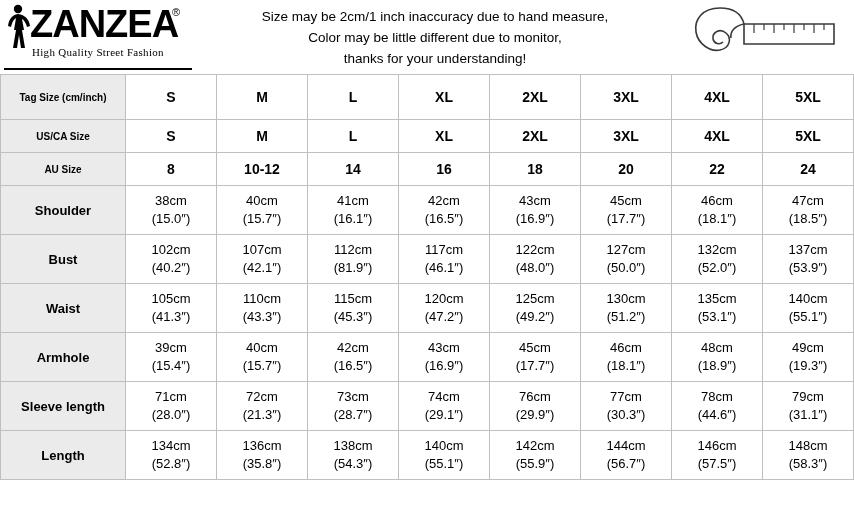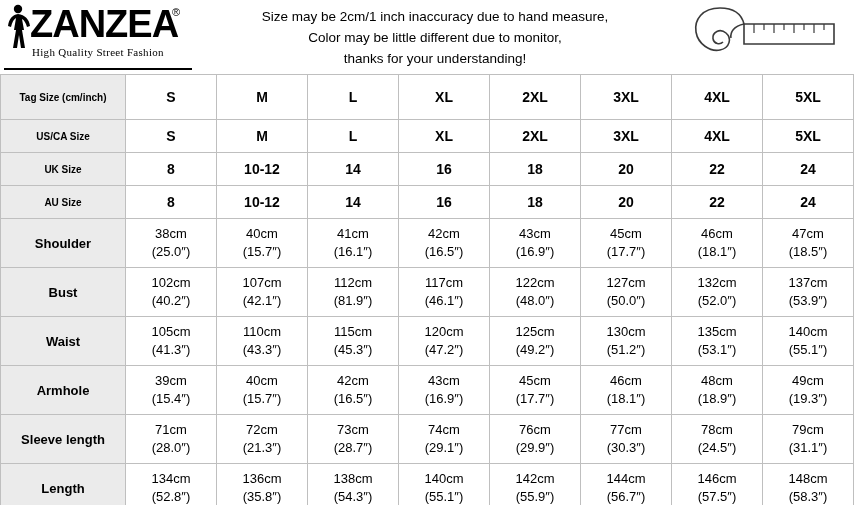--- a/index.html
+++ b/index.html
@@ -202,49 +202,38 @@
         <td>S</td>
         <td>M</td>
         <td>L</td>
         <td>XL</td>
         <td>2XL</td>
         <td>3XL</td>
         <td>4XL</td>
         <td>5XL</td>
       </tr>
 
-      <tr class="r-head r-sizes">
-        <td class="rowhead">UK Size</td>
-        <td>8</td>
-        <td>10-12</td>
-        <td>14</td>
-        <td>16</td>
-        <td>18</td>
-        <td>20</td>
-        <td>22</td>
-        <td>24</td>
-      </tr>
 
       <tr class="r-head r-sizes">
         <td class="rowhead">AU Size</td>
         <td>8</td>
         <td>10-12</td>
         <td>14</td>
         <td>16</td>
         <td>18</td>
         <td>20</td>
         <td>22</td>
         <td>24</td>
       </tr>
 
       <tr class="r-meas meas">
         <td class="rowhead">Shoulder</td>
         <td>
             <span class="cm">38cm</span>
-            <span class="inch">(25.0″)</span>
+            <span class="inch">(15.0″)</span>
           </td>
         <td>
             <span class="cm">40cm</span>
             <span class="inch">(15.7″)</span>
           </td>
         <td>
             <span class="cm">41cm</span>
             <span class="inch">(16.1″)</span>
           </td>
         <td>
@@ -398,21 +387,21 @@
         <td>
             <span class="cm">76cm</span>
             <span class="inch">(29.9″)</span>
           </td>
         <td>
             <span class="cm">77cm</span>
             <span class="inch">(30.3″)</span>
           </td>
         <td>
             <span class="cm">78cm</span>
-            <span class="inch">(24.5″)</span>
+            <span class="inch">(44.6″)</span>
           </td>
         <td>
             <span class="cm">79cm</span>
             <span class="inch">(31.1″)</span>
           </td>
       </tr>
 
       <tr class="r-meas meas">
         <td class="rowhead">Length</td>
         <td>

